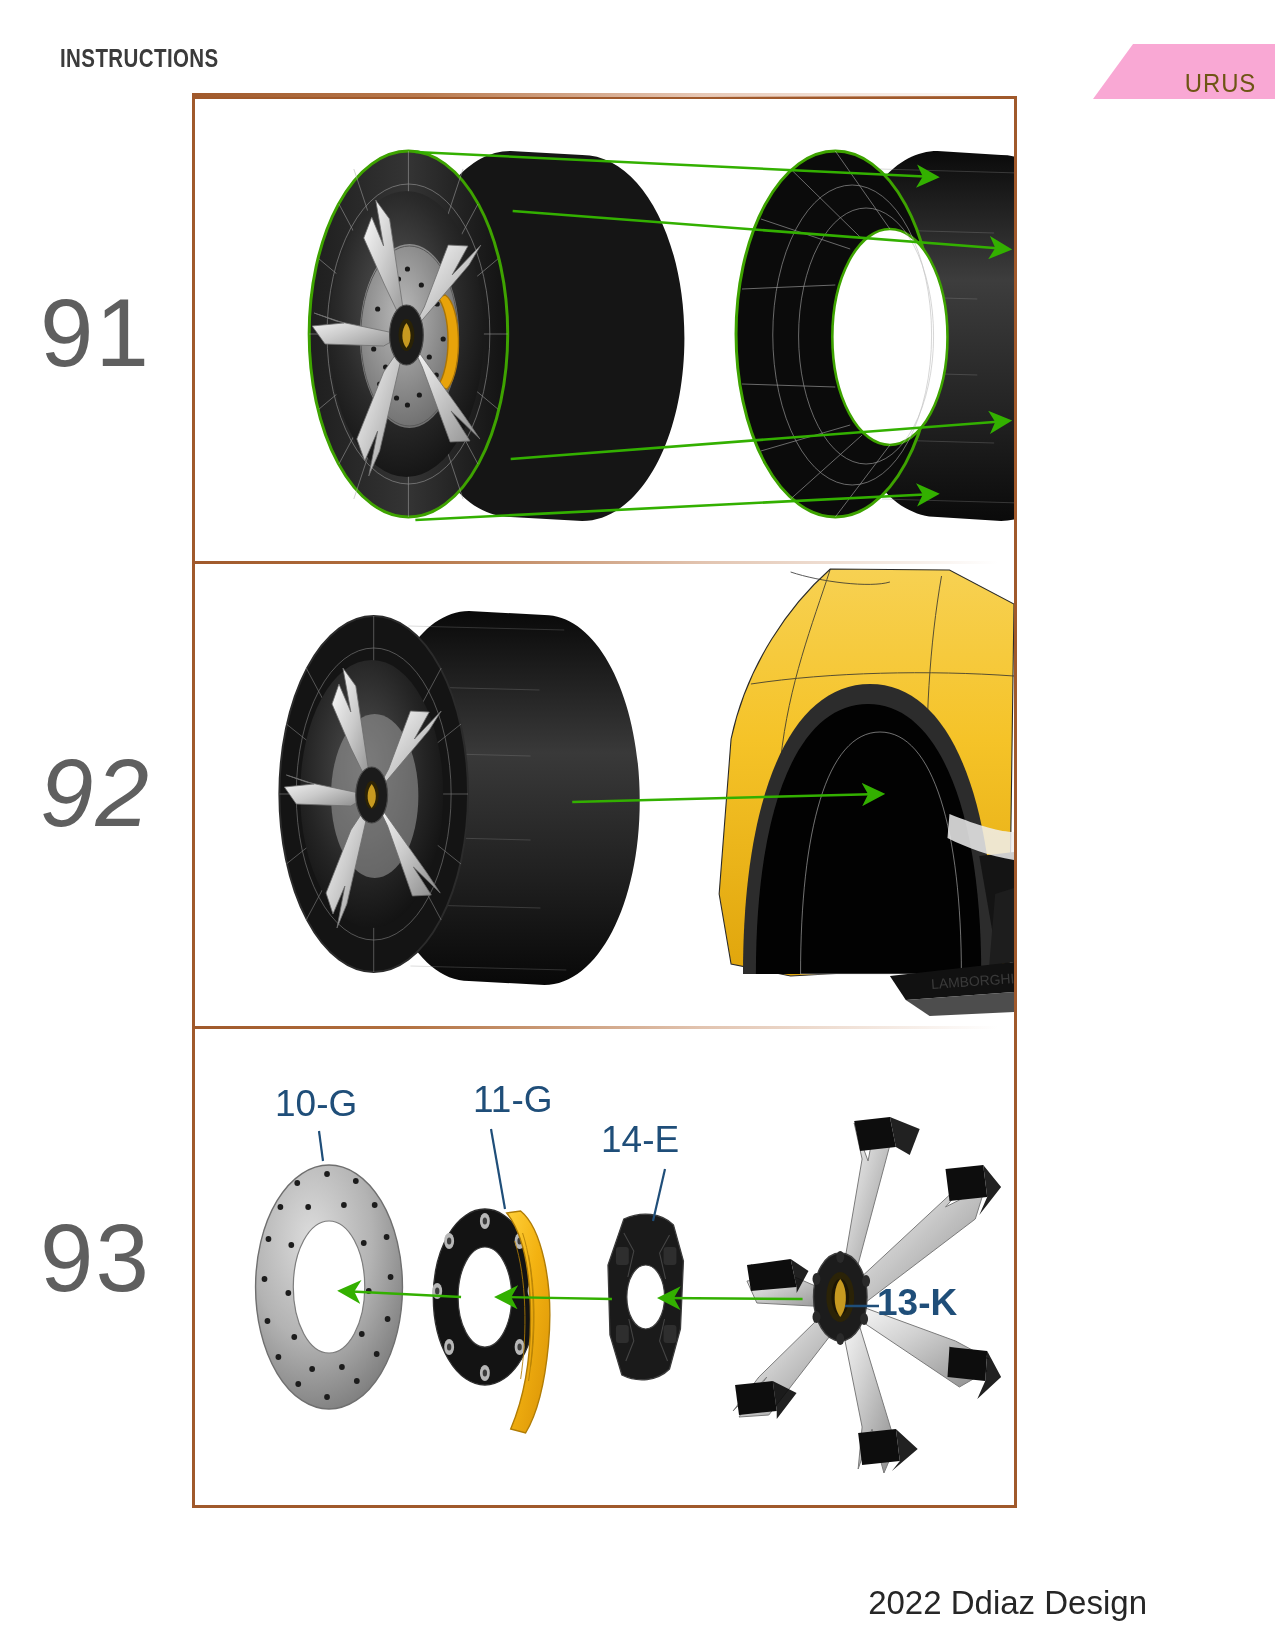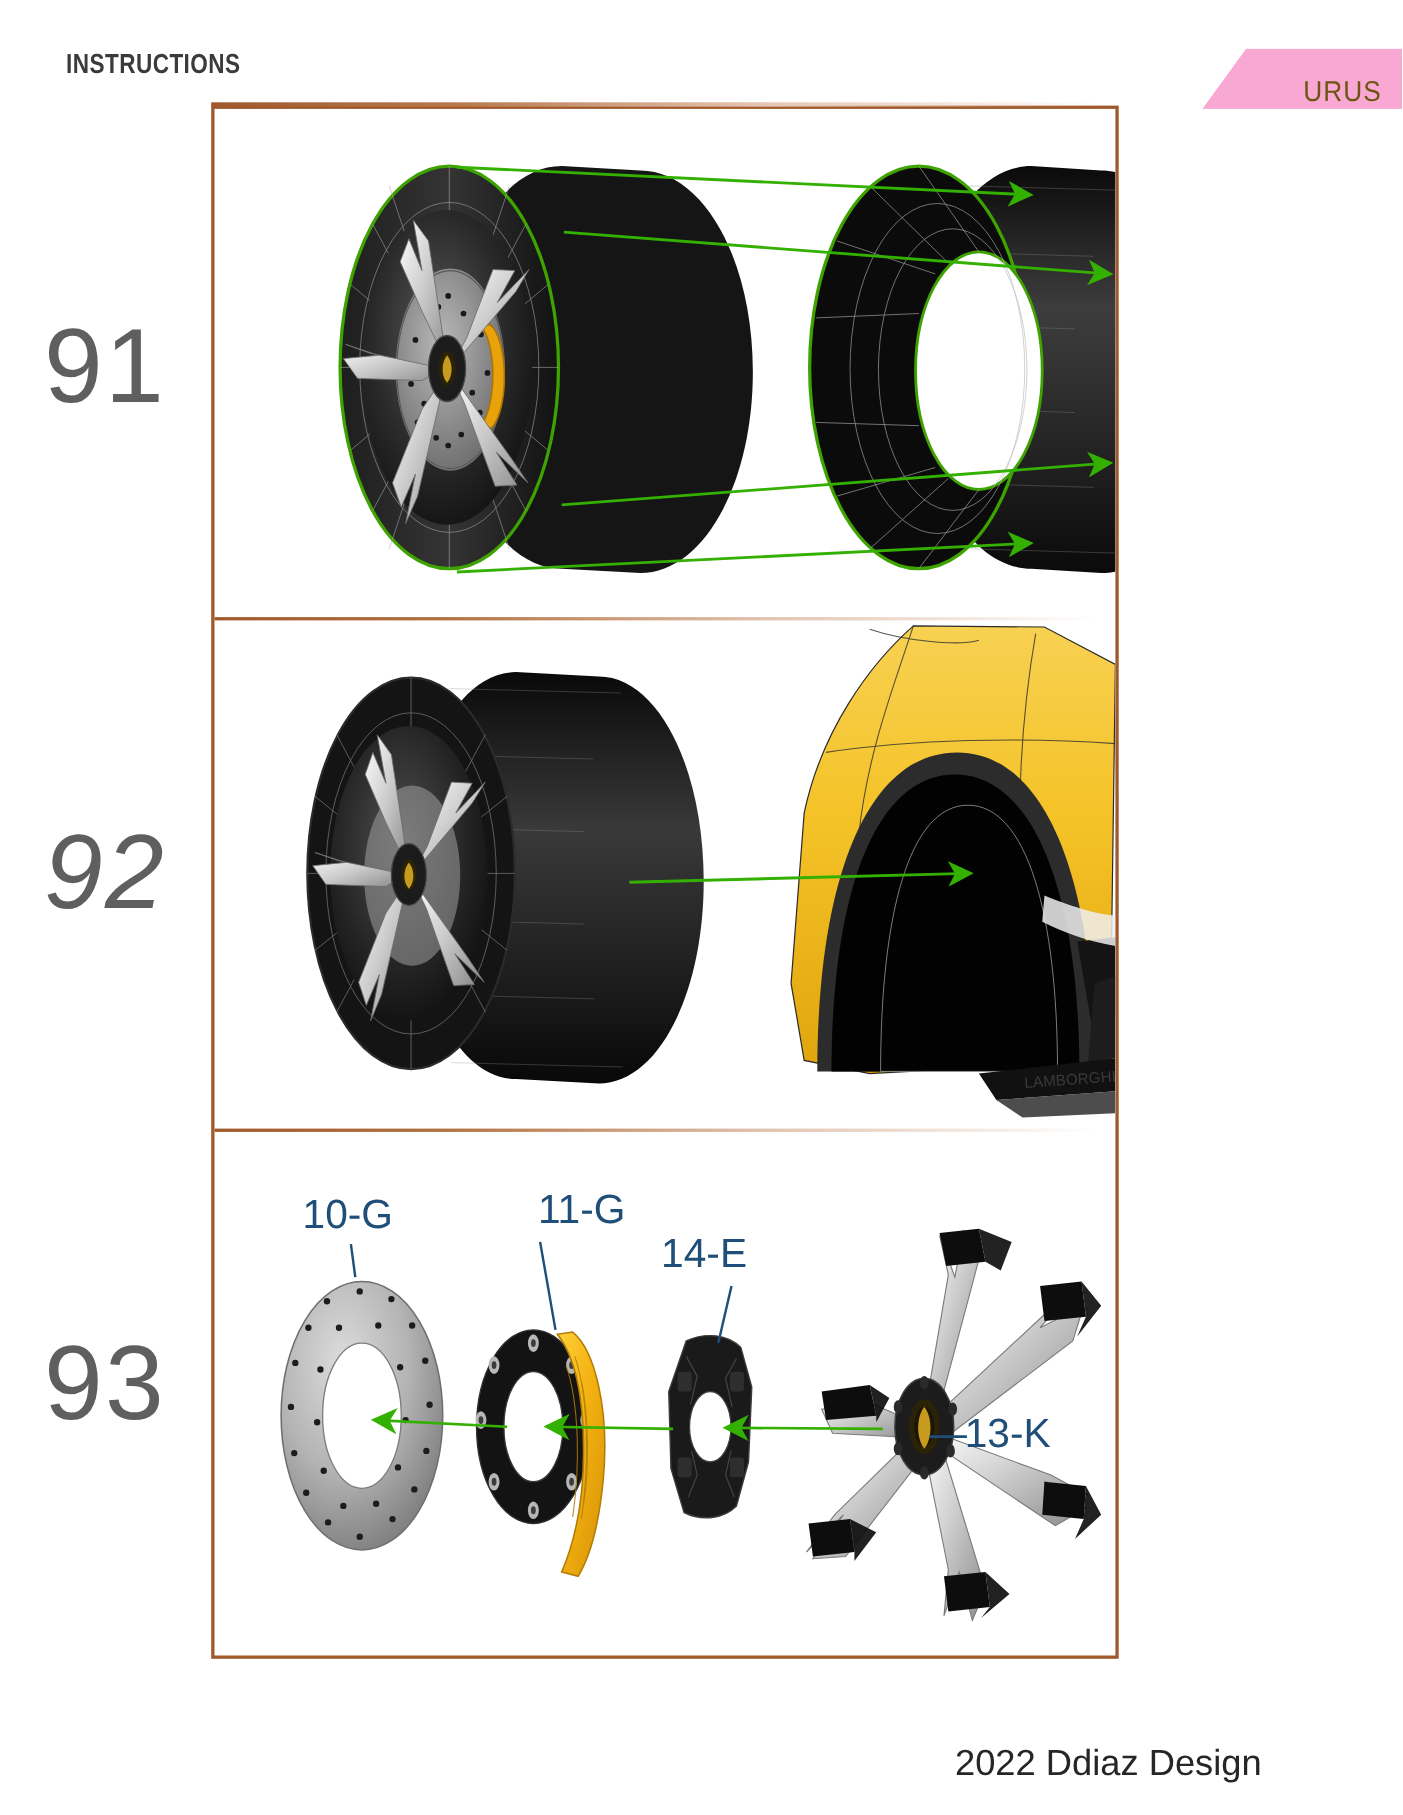--- a/index.html
+++ b/index.html
@@ -476,31 +476,31 @@
           <line x1="612" y1="270" x2="470" y2="269"></line>
         </g>
       </svg>
     </div>
 
     <div class="lbl" style="left:80px; top:986px;">10-G</div>
     <svg style="position:absolute; left:80px; top:986px; width:340px; height:120px; overflow:visible; pointer-events:none;" aria-hidden="true">
       <line x1="44" y1="46" x2="48" y2="76" stroke="#1f4e79" stroke-width="2.2"></line>
     </svg>
 
-    <div class="lbl" style="left:278px; top:982px;margin-left:16px;">11-G</div>
+    <div class="lbl" style="left:278px; top:982px;">11-G</div>
     <svg style="position:absolute; left:278px; top:982px; width:260px; height:160px; overflow:visible; pointer-events:none;" aria-hidden="true">
       <line x1="18" y1="48" x2="32" y2="128" stroke="#1f4e79" stroke-width="2.2"></line>
     </svg>
 
     <div class="lbl" style="left:406px; top:1022px;">14-E</div>
     <svg style="position:absolute; left:406px; top:1022px; width:220px; height:140px; overflow:visible; pointer-events:none;" aria-hidden="true">
       <line x1="64" y1="48" x2="52" y2="100" stroke="#1f4e79" stroke-width="2.2"></line>
     </svg>
 
-    <div class="lbl" style="left:682px; top:1185px;">13-K</div>
+    <div class="lbl" style="left:682px; top:1185px;font-weight:bold;">13-K</div>
     <svg style="position:absolute; left:636px; top:1185px; width:140px; height:60px; overflow:visible; pointer-events:none;" aria-hidden="true">
       <line x1="14" y1="22" x2="48" y2="22" stroke="#1f4e79" stroke-width="2.6"></line>
     </svg>
   </div>
 
   <div class="footer">2022 Ddiaz Design</div>
 
 </div>
 
 </body></html>

